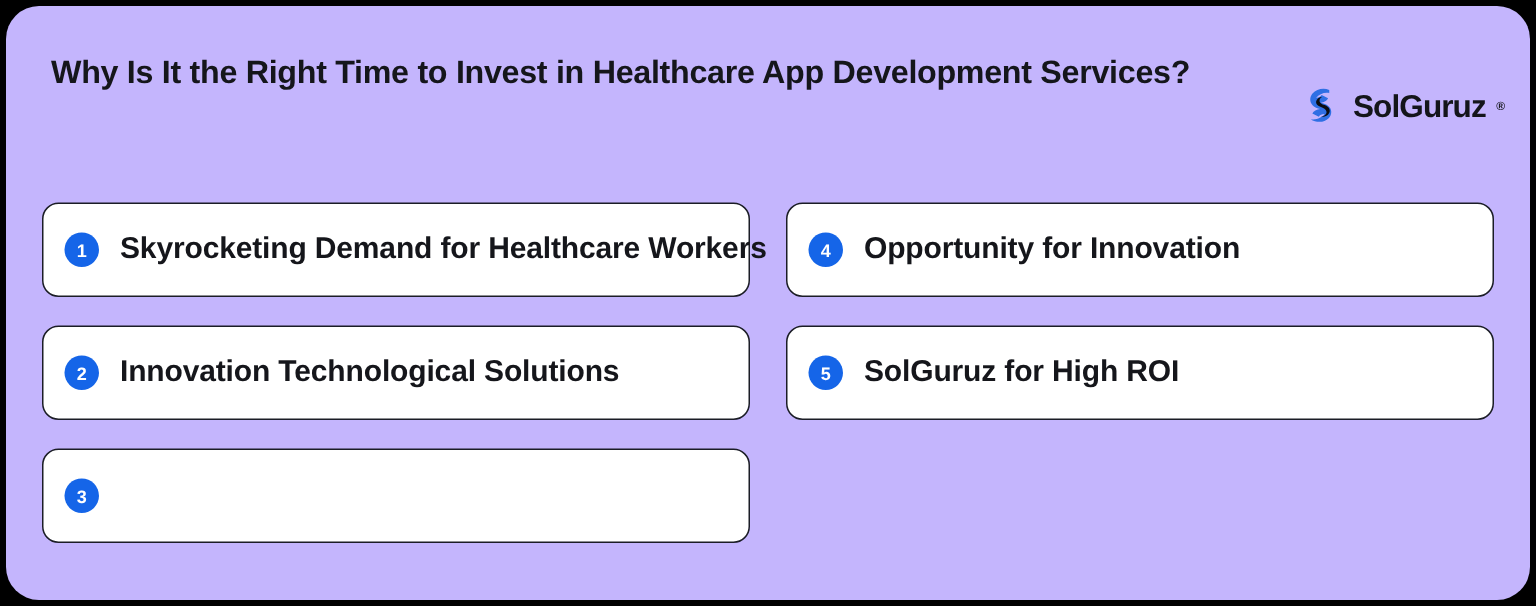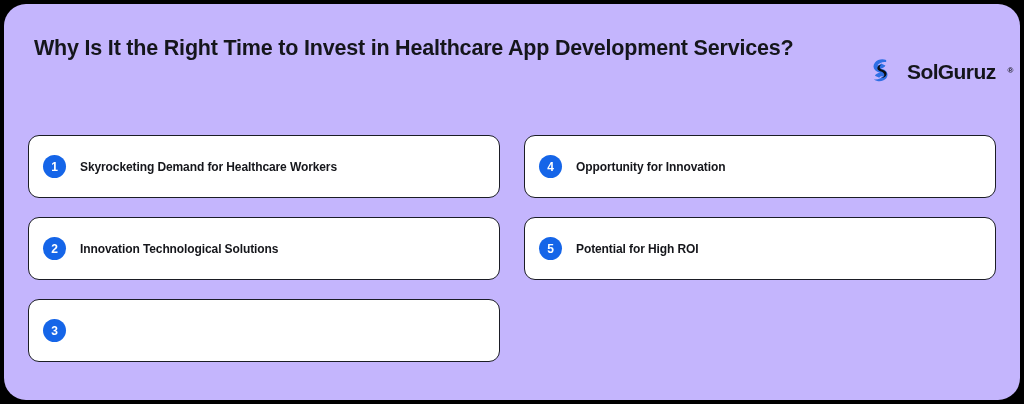--- a/index.html
+++ b/index.html
@@ -49,21 +49,21 @@
   }
 
   
   #brand-logo {
     position: absolute;
     left: 862px;
     top: 50px;
     height: 34px;
     display: flex;
     align-items: center;
-    gap: 11px;
+    gap: 6px;
   }
   #brand-mark {
     width: 30px;
     height: 30px;
     flex: 0 0 auto;
     display: block;
   }
   #brand-wordmark {
     font-size: 21px;
     font-weight: bold;
@@ -121,21 +121,21 @@
     color: #ffffff;
     font-size: 12px;
     font-weight: bold;
     display: flex;
     align-items: center;
     justify-content: center;
     line-height: 1;
   }
   .card-label {
     margin-left: 14px;
-    font-size: 12px;
+    font-size: 20px;
     font-weight: bold;
     letter-spacing: -0.1px;
     color: #15161b;
     white-space: nowrap;
   }
 </style>
 </head>
 <body>
 
 <div id="infographic-panel">
@@ -169,18 +169,18 @@
       </div>
     </div>
 
     <div id="column-right" class="card-column">
       <div class="reason-card">
         <span class="card-badge">4</span>
         <span class="card-label">Opportunity for Innovation</span>
       </div>
       <div class="reason-card">
         <span class="card-badge">5</span>
-        <span class="card-label">Potential for High ROI</span>
+        <span class="card-label">SolGuruz for High ROI</span>
       </div>
     </div>
 
   </div>
 </div>
 
 </body></html>

